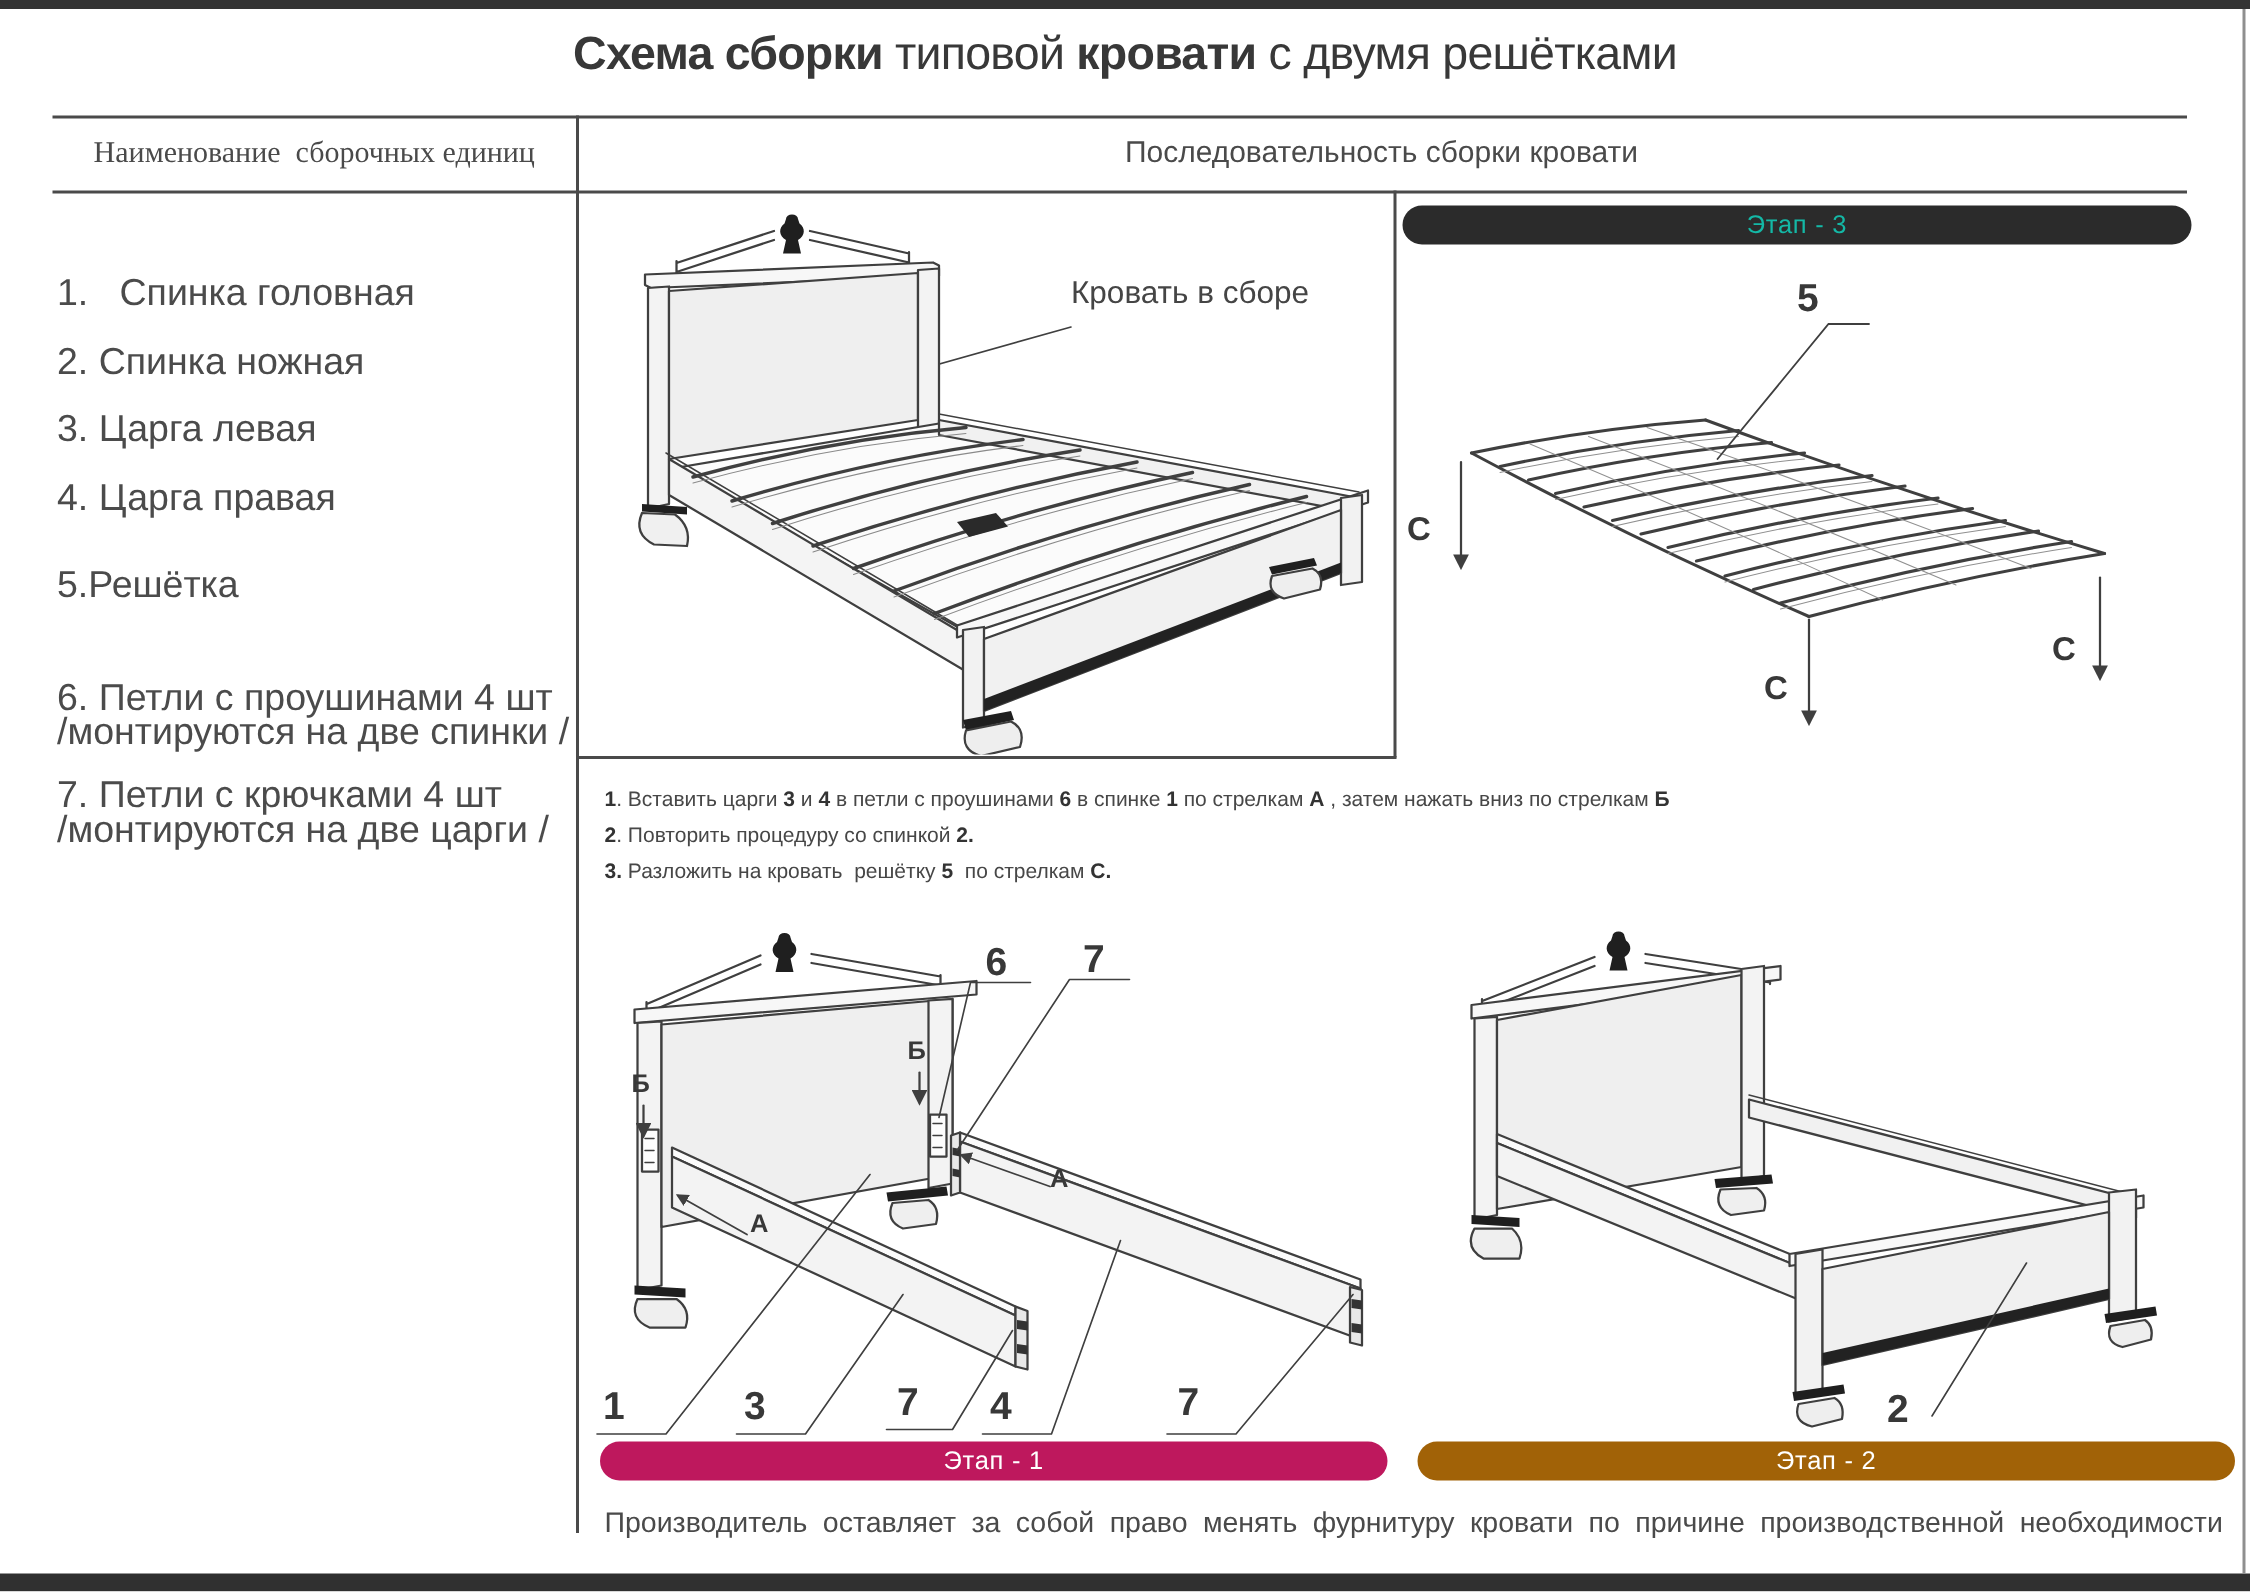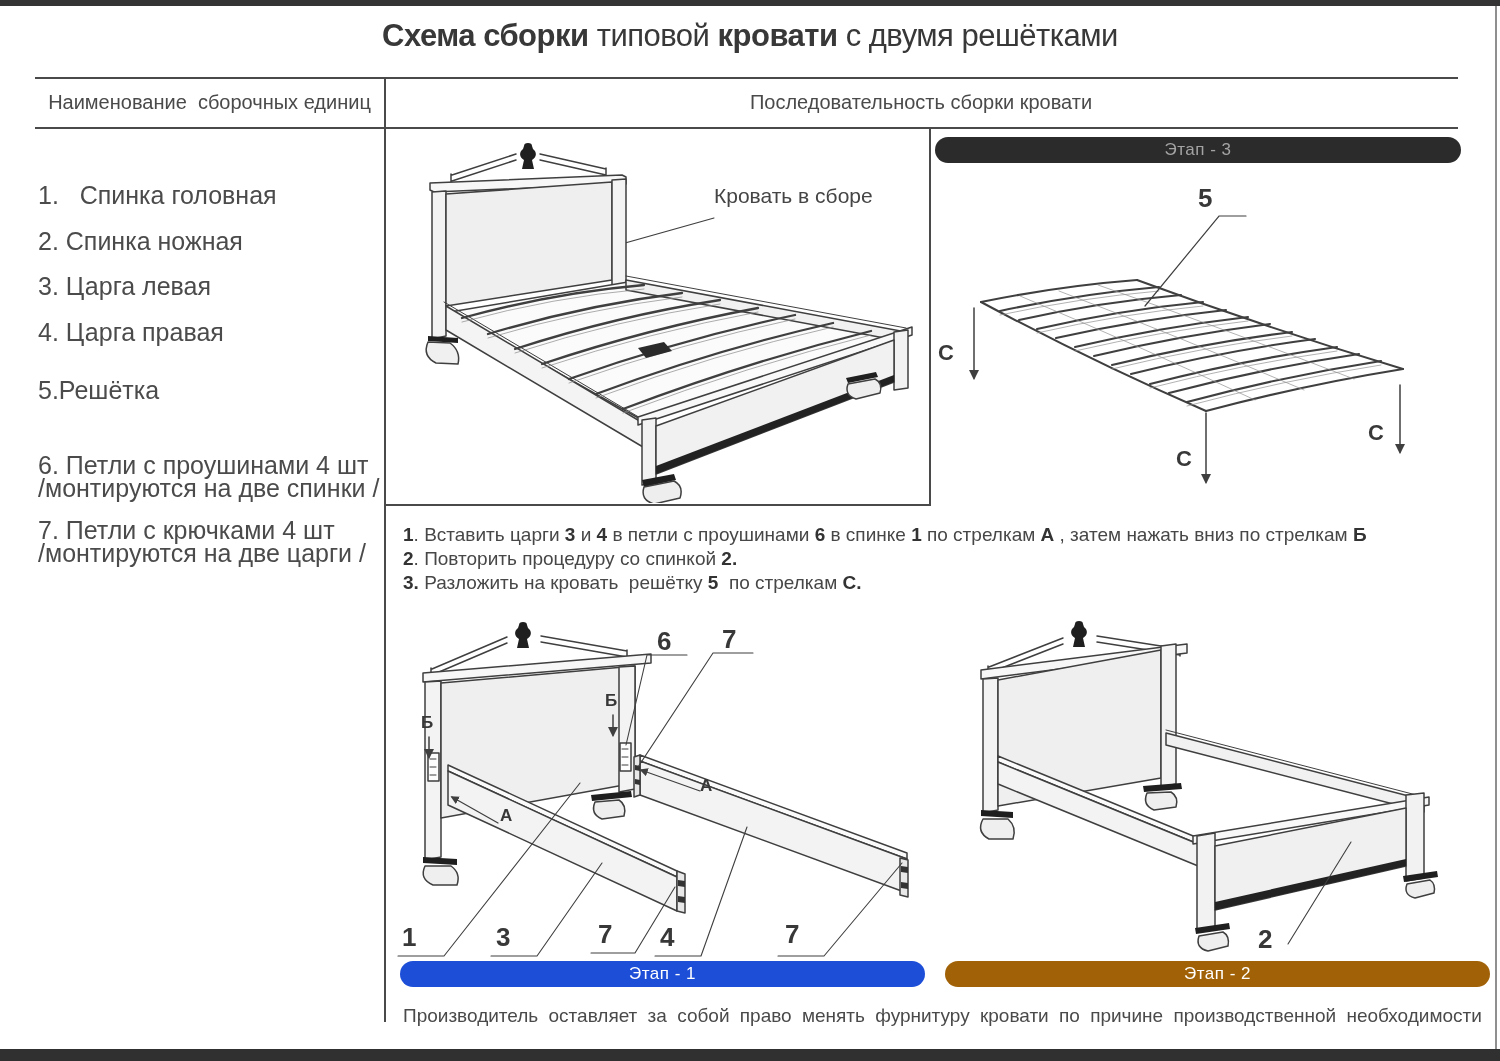--- a/index.html
+++ b/index.html
@@ -6,21 +6,21 @@
   .page{position:relative;width:1500px;height:1061px;background:#ffffff;overflow:hidden;
         font-family:"Liberation Sans", sans-serif;color:#3f3f3f;}
   .band{position:absolute;left:0;width:1500px;background:#343434;}
   .hline{position:absolute;height:2px;background:#4a4a4a;}
   .vline{position:absolute;width:2px;background:#4a4a4a;}
   .title{position:absolute;left:0;top:18px;width:1500px;text-align:center;
          font-size:31px;letter-spacing:-0.5px;color:#383838;white-space:pre;}
   .title .b{font-weight:bold;}
   .colhead{position:absolute;font-size:20px;color:#4a4a4a;text-align:center;white-space:pre;}
   .part{position:absolute;left:38px;font-size:25px;color:#4b4b4b;line-height:23px;white-space:pre;}
-  .instr{position:absolute;left:403px;font-size:19px;color:#474747;white-space:pre;}
+  .instr{position:absolute;left:403px;font-size:14px;color:#474747;white-space:pre;}
   .instr .b{font-weight:bold;color:#333;}
   .banner{position:absolute;height:26px;border-radius:13px;display:flex;align-items:center;
           justify-content:center;font-size:17px;letter-spacing:0.5px;}
   .callout{position:absolute;font-size:21px;color:#454545;}
   .lbl{position:absolute;font-weight:bold;color:#383838;}
   .fs26{font-size:26px;} .fs22{font-size:22px;} .fs17{font-size:17px;font-weight:600;}
   .disclaimer{position:absolute;left:403px;top:1005px;width:1058px;font-size:19px;color:#4a4a4a;
               word-spacing:5px;white-space:nowrap;}
   svg{position:absolute;}
   svg *{vector-effect:non-scaling-stroke;}
@@ -35,21 +35,21 @@
   <div class="vline" style="left:1495px;top:6px;height:1043px;background:#8f8f8f;"></div>
 
   <div class="title"><span class="b">Схема сборки</span><span> типовой </span><span class="b">кровати</span><span> с двумя решётками</span></div>
 
   <div class="hline" style="left:35px;top:77px;width:1423px;"></div>
   <div class="hline" style="left:35px;top:127px;width:1423px;"></div>
   <div class="vline" style="left:384px;top:77px;height:945px;"></div>
   <div class="vline" style="left:929px;top:127px;height:378px;"></div>
   <div class="hline" style="left:384px;top:504px;width:547px;"></div>
 
-  <div class="colhead" style="left:35px;top:91px;width:349px;">Наименование  сборочных единиц</div>
+  <div class="colhead" style="left:35px;top:91px;width:349px;font-family:Liberation Serif, serif;">Наименование  сборочных единиц</div>
   <div class="colhead" style="left:384px;top:91px;width:1074px;">Последовательность сборки кровати</div>
 
   <div class="part" style="top:184px;"><div>1.   Спинка головная</div></div>
   <div class="part" style="top:230px;"><div>2. Спинка ножная</div></div>
   <div class="part" style="top:275px;"><div>3. Царга левая</div></div>
   <div class="part" style="top:321px;"><div>4. Царга правая</div></div>
   <div class="part" style="top:379px;"><div>5.Решётка</div></div>
   <div class="part" style="top:454px;"><div>6. Петли с проушинами 4 шт</div><div>/монтируются на две спинки /</div></div>
   <div class="part" style="top:519px;"><div>7. Петли с крючками 4 шт</div><div>/монтируются на две царги /</div></div>
 
@@ -101,21 +101,21 @@
       <polygon points="270,296 508,210 508,252 270,344" fill="#f1f1f1"></polygon>
       <polygon points="270,336 508,245 508,252 270,344" fill="#222222" stroke="none"></polygon>
       <path d="M256,350 l32,-6 2,6 -32,7 z" fill="#1f1f1f" stroke="none"></path>
       <path d="M258,357 q-4,13 10,17 l26,-6 q4,-12 -6,-17 z" fill="#eeeeee"></path>
       <path d="M460,248 l30,-6 2,5 -30,6 z" fill="#1f1f1f" stroke="none"></path>
       <path d="M462,254 q-4,11 8,15 l24,-6 q3,-10 -5,-14 z" fill="#eeeeee"></path>
     </g>
   </svg>
   <div class="callout" style="left:714px;top:184px;">Кровать в сборе</div>
 
-  <div class="banner" style="left: 935px; top: 137px; width: 526px; background: rgb(43, 43, 43); color: #a3a3a3;">
+  <div class="banner" style="left: 935px; top: 137px; width: 526px; background: rgb(43, 43, 43); color: #14b8a6;">
       <span>Этап - 3</span>
     </div>
   <svg style="left:930px;top:162px;" width="570" height="346" viewBox="0 0 570 346">
     <defs>
         <marker id="m3" viewBox="0 0 10 10" refX="8" refY="5" markerWidth="7" markerHeight="7" orient="auto">
           <path d="M0,0 L10,5 L0,10 z" fill="#3f3f3f"></path>
         </marker>
       </defs>
     <g stroke="#3f3f3f" fill="none" stroke-linecap="round">
       <path d="M51,140 Q163,200 276,249" stroke-width="2"></path>
@@ -258,21 +258,21 @@
       <polygon points="270,292 461,249 461,256 270,300" fill="#222222" stroke="none"></polygon>
       <path d="M250,318 l34,-5 1,6 -34,5 z" fill="#1f1f1f" stroke="none"></path>
       <path d="M254,326 q-4,12 9,15 l20,-5 q2,-10 -5,-14 z" fill="#eeeeee"></path>
       <path d="M458,266 l34,-5 1,6 -34,5 z" fill="#1f1f1f" stroke="none"></path>
       <path d="M462,274 q-4,11 8,14 l19,-5 q2,-9 -4,-13 z" fill="#eeeeee"></path>
       <path d="M343,334 L406,232" stroke-width="1.1"></path>
     </g>
   </svg>
   <span class="lbl fs26" style="left:1258px;top:924px;">2</span>
 
-  <div class="banner" style="left: 400px; top: 961px; width: 525px; background: #1d4ed8; color: rgb(255, 255, 255); text-align: right;">
+  <div class="banner" style="left: 400px; top: 961px; width: 525px; background: #be185d; color: rgb(255, 255, 255); text-align: right;">
       <span>Этап - 1</span>
     </div>
   <div class="banner" style="left: 945px; top: 961px; width: 545px; background: #a16207; color: rgb(255, 255, 255);">
       <span>Этап - 2</span>
     </div>
 
   <div class="disclaimer">Производитель оставляет за собой право менять фурнитуру кровати по причине производственной необходимости</div>
 
 </div>
 

